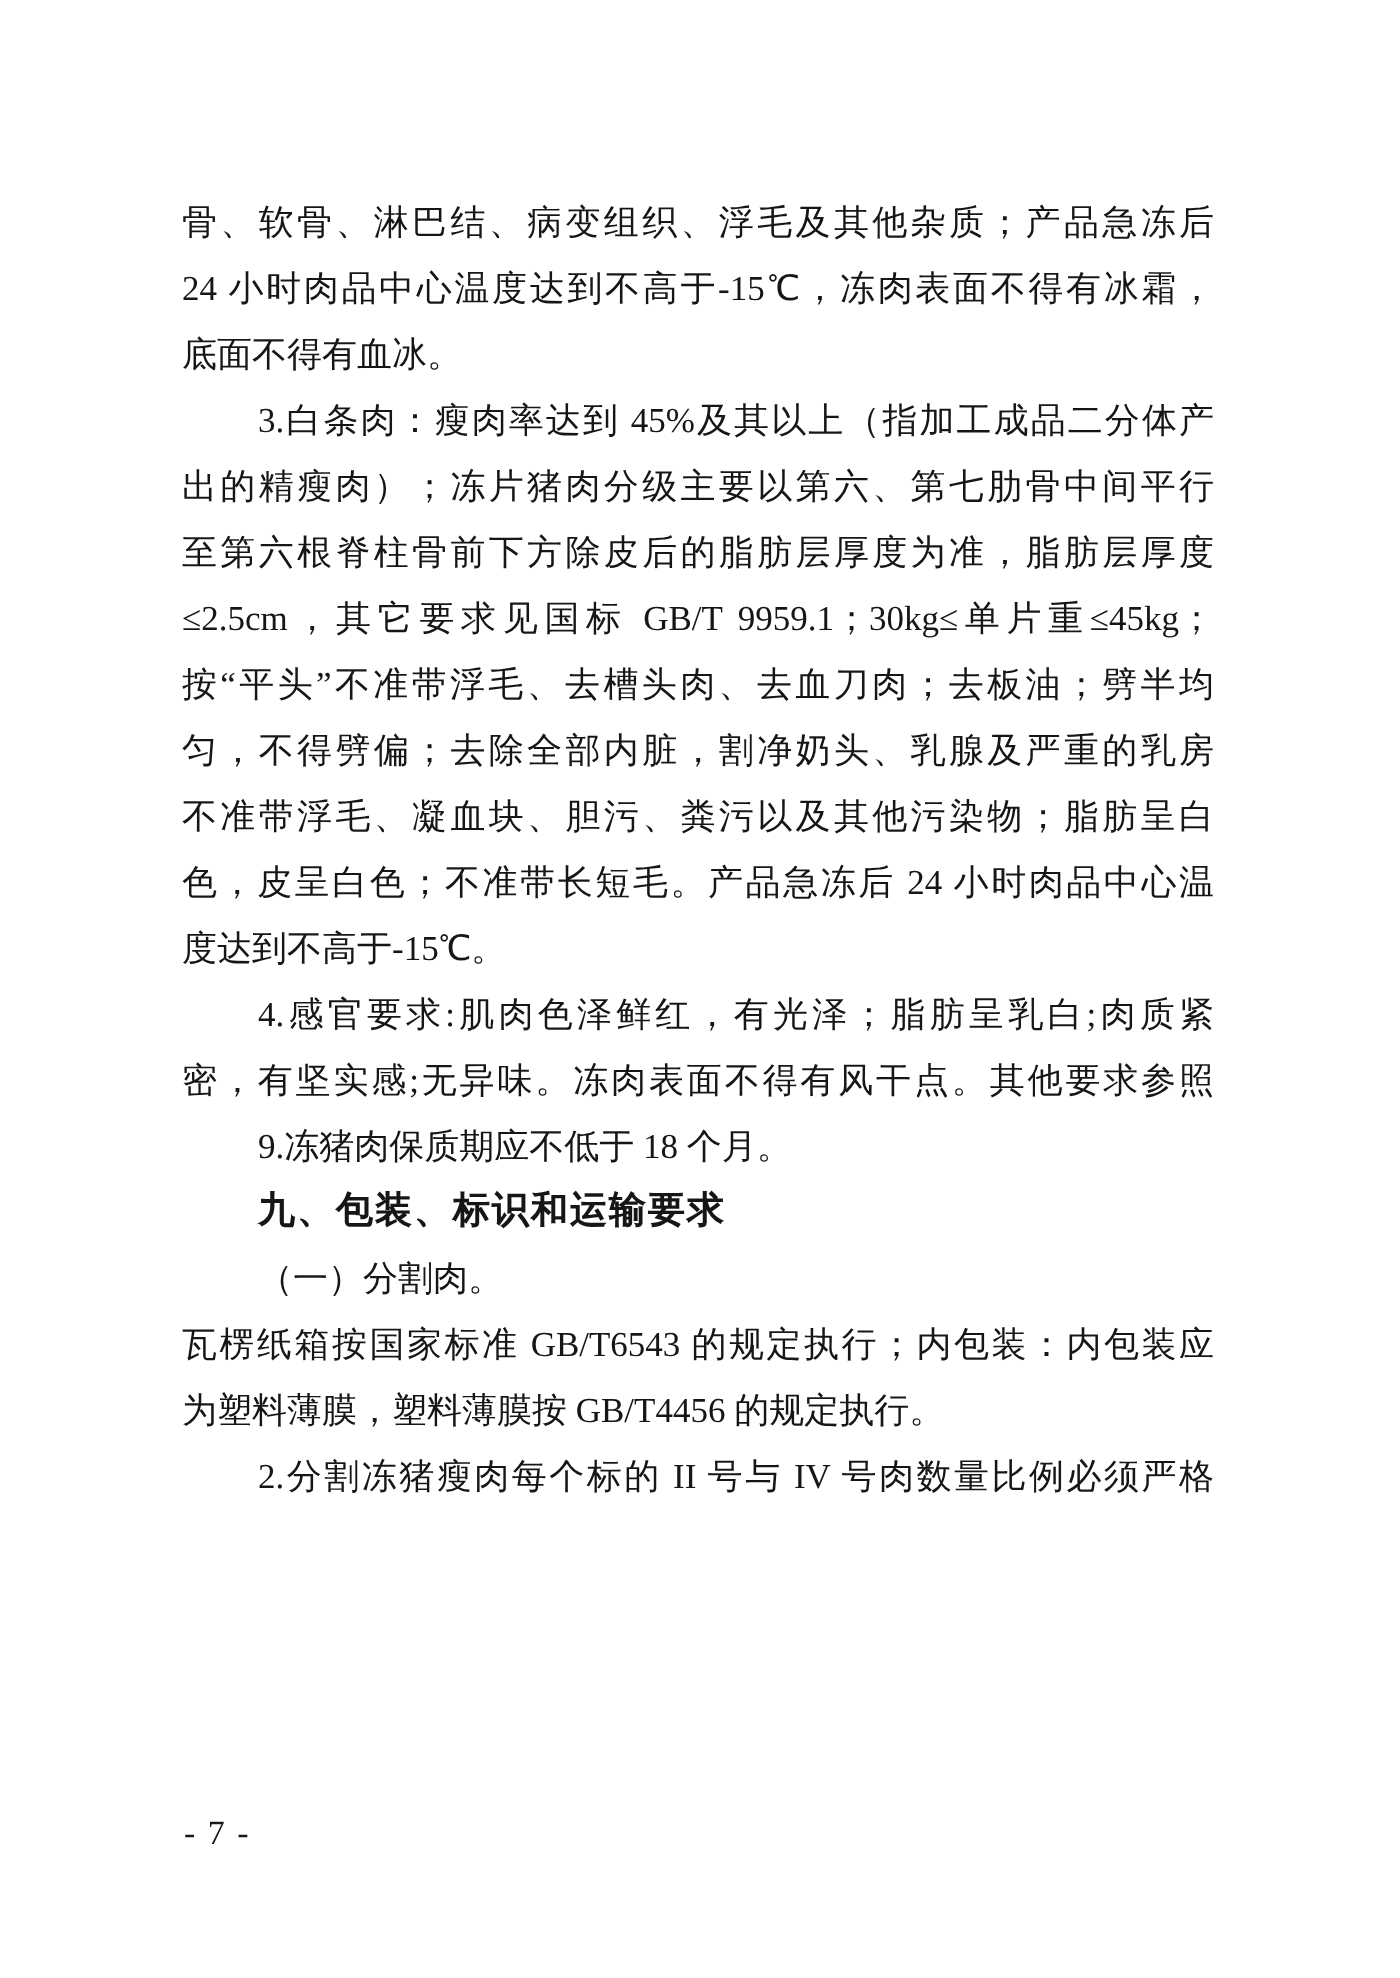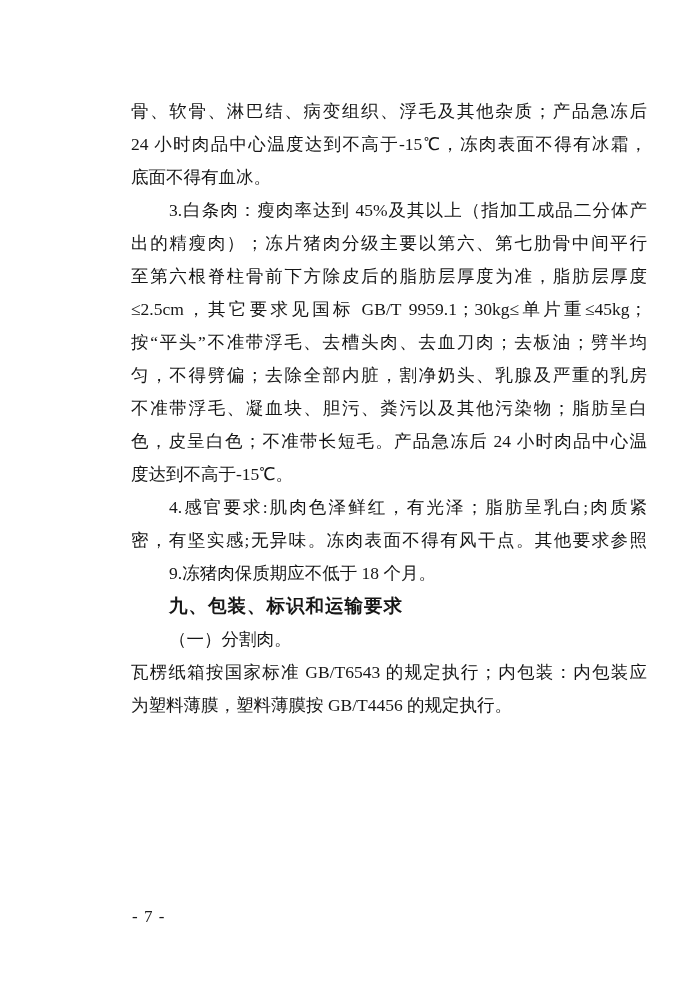--- a/index.html
+++ b/index.html
@@ -12,21 +12,20 @@
     background: #ffffff;
     position: relative;
     overflow: hidden;
     font-family: "Liberation Serif", serif;
     color: #161616;
   }
   .page {
     position: absolute;
     inset: 0;
     background: #ffffff;
-    margin-left: 40px;
   }
   .text-block {
     position: absolute;
     left: 91px;
     top: 95px;
     width: 516px;
   }
   .line {
     height: 33px;
     line-height: 33px;
@@ -74,15 +73,16 @@
       <div class="line fill">不准带浮毛、凝血块、胆污、粪污以及其他污染物；脂肪呈白</div>
       <div class="line fill">色，皮呈白色；不准带长短毛。产品急冻后 24 小时肉品中心温</div>
       <div class="line">度达到不高于-15℃。</div>
       <div class="line indent fill">4.感官要求:肌肉色泽鲜红，有光泽；脂肪呈乳白;肉质紧</div>
       <div class="line fill">密，有坚实感;无异味。冻肉表面不得有风干点。其他要求参照</div>
       <div class="line indent">9.冻猪肉保质期应不低于 18 个月。</div>
       <div class="line indent heading">九、包装、标识和运输要求</div>
       <div class="line indent">（一）分割肉。</div>
       <div class="line fill">瓦楞纸箱按国家标准 GB/T6543 的规定执行；内包装：内包装应</div>
       <div class="line">为塑料薄膜，塑料薄膜按 GB/T4456 的规定执行。</div>
+      <div class="line indent fill">2.分割冻猪瘦肉每个标的 II 号与 IV 号肉数量比例必须严格</div>
     </div>
   <div class="footer">- 7 -</div>
 </div>
 
 </body></html>

